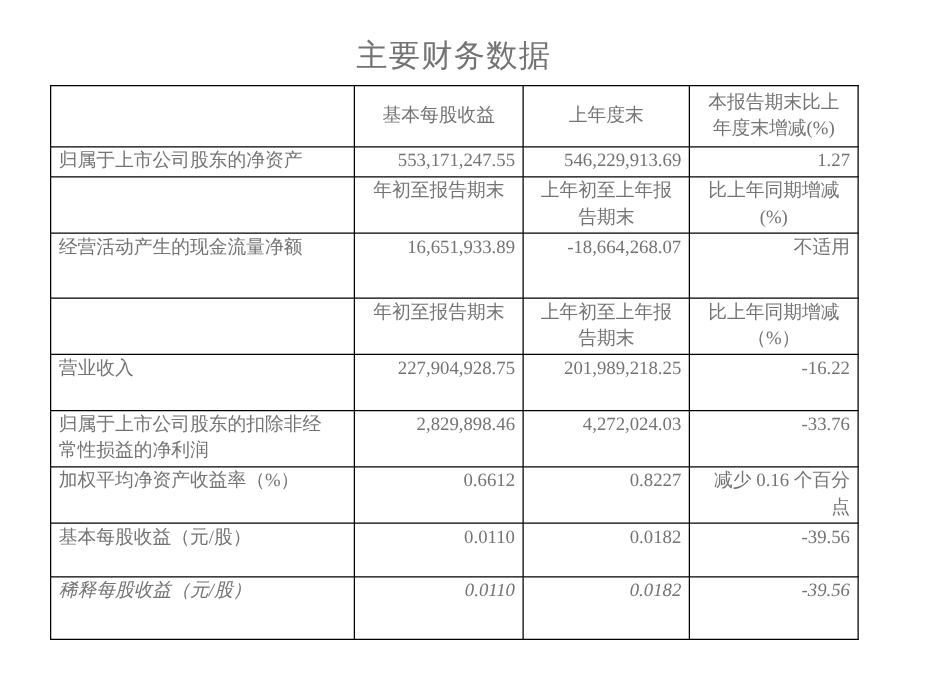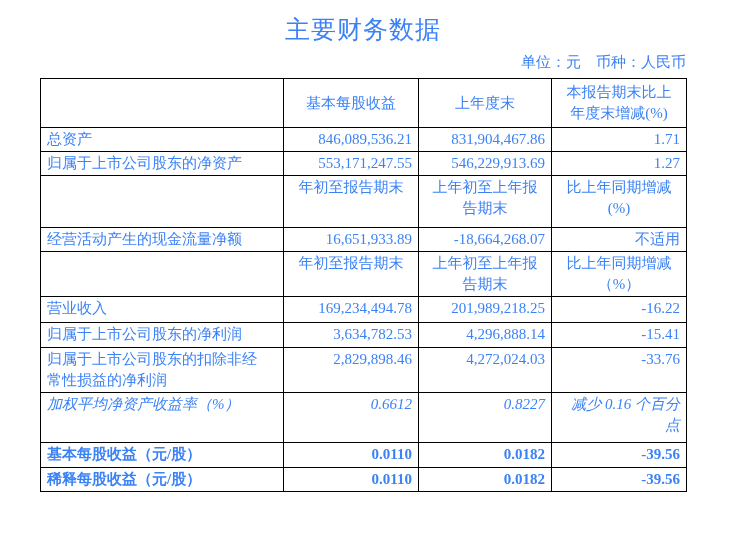--- a/index.html
+++ b/index.html
@@ -1,23 +1,23 @@
 <!DOCTYPE html>
 <html><head>
 <meta charset="utf-8">
 <style>
   html,body{margin:0;padding:0;background:#ffffff;}
   .page{
     position:relative;
     width:750px;height:538px;
-    background:#ffffff;color:#3b82f6;
+    background:#ffffff;color:#737373;
     font-family:"Liberation Serif","DejaVu Serif",serif;
     overflow:hidden;
     box-sizing:border-box;
-    padding-top:16px;
+    padding-top:32px;
   }
   .title{
     width:646px;margin:0 0 0 40px;
     text-align:center;
     font-size:25px;line-height:28px;
     font-weight:normal;
     letter-spacing:1px;
   }
   .unit-line{
     width:646px;margin:10px 0 0 40px;
@@ -60,42 +60,35 @@
   tbody tr:nth-child(10){height:50px;font-style:italic;}
   tbody tr:nth-child(11){height:25px;font-weight:bold;}
   tbody tr:nth-child(12){height:24px;font-weight:bold;}
 </style>
 </head>
 <body>
 
 <div class="page">
   <h1 class="title">主要财务数据</h1>
 
-  <div class="unit-line">单位：元　币种：人民币</div>
 
   <table class="fin-table">
     <colgroup>
       <col style="width:243px">
       <col style="width:135px">
       <col style="width:133px">
       <col style="width:135px">
     </colgroup>
     <tbody id="table-body">
         <tr class="header">
           <td class="label"></td>
           <td class="center">基本每股收益</td>
           <td class="center">上年度末</td>
           <td class="center">本报告期末比上
 年度末增减(%)</td>
-        </tr>
-        <tr class="data">
-          <td class="label">总资产</td>
-          <td class="num">846,089,536.21</td>
-          <td class="num">831,904,467.86</td>
-          <td class="num">1.71</td>
         </tr>
         <tr class="data">
           <td class="label">归属于上市公司股东的净资产</td>
           <td class="num">553,171,247.55</td>
           <td class="num">546,229,913.69</td>
           <td class="num">1.27</td>
         </tr>
         <tr class="header2">
           <td class="label"></td>
           <td class="center">年初至报告期末</td>
@@ -113,29 +106,23 @@
         <tr class="header2">
           <td class="label"></td>
           <td class="center">年初至报告期末</td>
           <td class="center">上年初至上年报
 告期末</td>
           <td class="center">比上年同期增减
 （%）</td>
         </tr>
         <tr class="data">
           <td class="label">营业收入</td>
-          <td class="num">169,234,494.78</td>
+          <td class="num">227,904,928.75</td>
           <td class="num">201,989,218.25</td>
           <td class="num">-16.22</td>
-        </tr>
-        <tr class="data">
-          <td class="label">归属于上市公司股东的净利润</td>
-          <td class="num">3,634,782.53</td>
-          <td class="num">4,296,888.14</td>
-          <td class="num">-15.41</td>
         </tr>
         <tr class="data">
           <td class="label">归属于上市公司股东的扣除非经
 常性损益的净利润</td>
           <td class="num">2,829,898.46</td>
           <td class="num">4,272,024.03</td>
           <td class="num">-33.76</td>
         </tr>
         <tr class="data">
           <td class="label">加权平均净资产收益率（%）</td>

